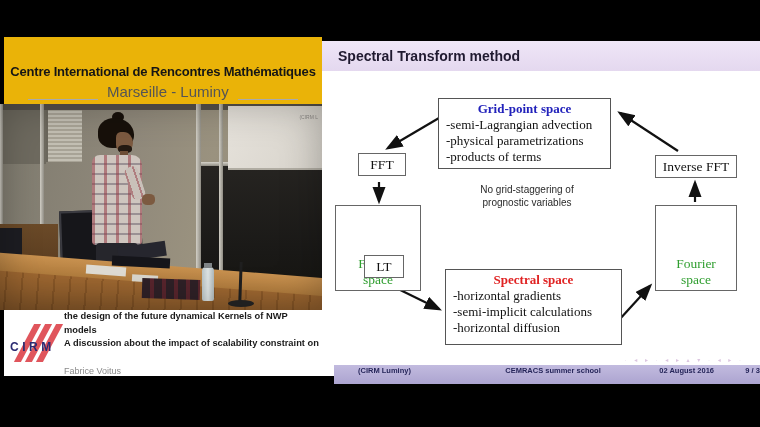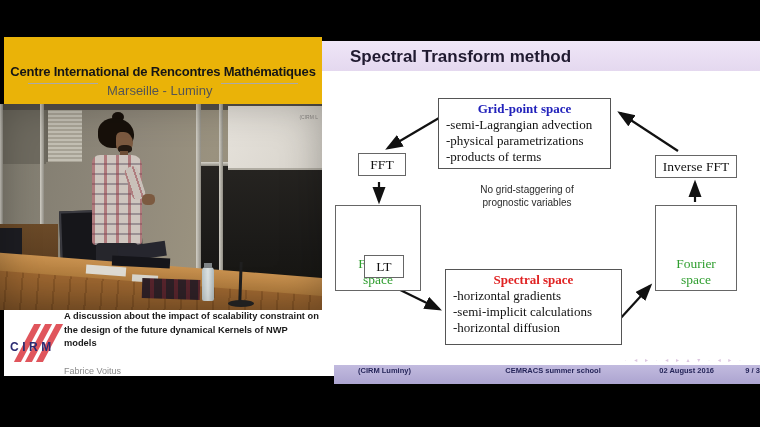--- a/index.html
+++ b/index.html
@@ -2,21 +2,21 @@
 <html><head>
 <meta charset="utf-8">
 <style>
   html,body{margin:0;padding:0;background:#000;}
   .stage{position:relative;width:760px;height:427px;background:#000;overflow:hidden;
          font-family:"Liberation Sans",sans-serif;margin:0 auto;}
 
   
   .vheader{position:absolute;left:4px;top:37px;width:318px;height:67px;background:#eab308;}
   .vh-title{margin-top:27px;text-align:center;font-size:13px;font-weight:700;color:#151515;letter-spacing:-.2px;}
-  .vh-sub{display:flex;align-items:flex-start;margin:4px 24px 0 24px;font-size:13px;color:#555;}
+  .vh-sub{display:flex;align-items:flex-end;margin:4px 24px 0 24px;font-size:15px;color:#555;}
   .vh-sub .line{height:1px;background:#aaa;}
   .vh-sub .l1{width:70px;margin-right:9px;}
   .vh-sub .l2{flex:1;margin-left:9px;}
 
   .video{position:absolute;left:0;top:104px;width:322px;height:206px;overflow:hidden;
          background:linear-gradient(100deg,#7e7a6e,#90897b 40%,#9a927f 62%,#8b8273);}
   .ceiling{position:absolute;left:0;top:0;width:100%;height:6px;background:#55514a;}
   .corner-dark{position:absolute;left:0;top:4px;width:46px;height:56px;background:#6e6a5f;}
   .blinds{position:absolute;left:46px;top:3px;width:34px;height:55px;border-left:2px solid #6b675c;
           background:repeating-linear-gradient(180deg,#c3bfb3 0 2px,#a8a396 2px 4px);}
@@ -85,21 +85,21 @@
   .cirm-logo .s3{left:38px;}
   .cirm-text{position:absolute;left:2px;bottom:10px;font-size:12px;font-weight:700;color:#2b2b72;letter-spacing:3.5px;}
   .cap-text{margin-left:4px;}
   .cap-title{font-size:9.3px;font-weight:700;color:#1a1a1a;line-height:1.5;}
   .cap-speaker{margin-top:15px;font-size:9px;color:#8a8a8a;}
 
   
   .slide{position:absolute;left:322px;top:41px;width:438px;height:335px;background:#fff;}
   .slide-title-bar{position:absolute;left:0;top:0;width:438px;height:30px;
                    background:linear-gradient(180deg,#efe6f7,#e4d8ef);}
-  .slide-title-bar span{display:block;padding-left:28px;line-height:31px;font-size:17px;font-weight:700;color:#201a30;}
+  .slide-title-bar span{display:block;padding-left:16px;line-height:31px;font-size:14px;font-weight:700;color:#201a30;}
   .slide-body{position:absolute;left:0;top:30px;width:438px;height:294px;}
   .arrows{position:absolute;left:0;top:0;width:438px;height:294px;}
 
   .dbox{position:absolute;border:1.2px solid #555;background:#fff;
         font-family:"Liberation Serif",serif;font-size:13px;color:#111;line-height:16px;padding:2px 0 2px 7px;}
   .dbox-title{text-align:center;font-weight:700;padding-right:7px;}
   .t-blue{color:#2222bb;}
   .t-red{color:#e02222;}
   .gridpoint{left:116px;top:27px;width:164px;height:65px;}
   .spectral{left:123px;top:198px;width:168px;height:70px;}
@@ -189,22 +189,22 @@
 
   <div class="vcaption">
     <div class="cirm-logo">
       <i class="stripe s1"></i>
       <i class="stripe s2"></i>
       <i class="stripe s3"></i>
       <span class="cirm-text">CIRM</span>
     </div>
     <div class="cap-text">
       <div class="cap-title">
+        <div>the design of the future dynamical Kernels of NWP models</div>
         <div>A discussion about the impact of scalability constraint on</div>
-        <div>the design of the future dynamical Kernels of NWP models</div>
       </div>
       <div class="cap-speaker">Fabrice Voitus</div>
     </div>
   </div>
 
   <div class="slide">
     <div class="slide-title-bar">
       <span>Spectral Transform method</span>
     </div>
 

